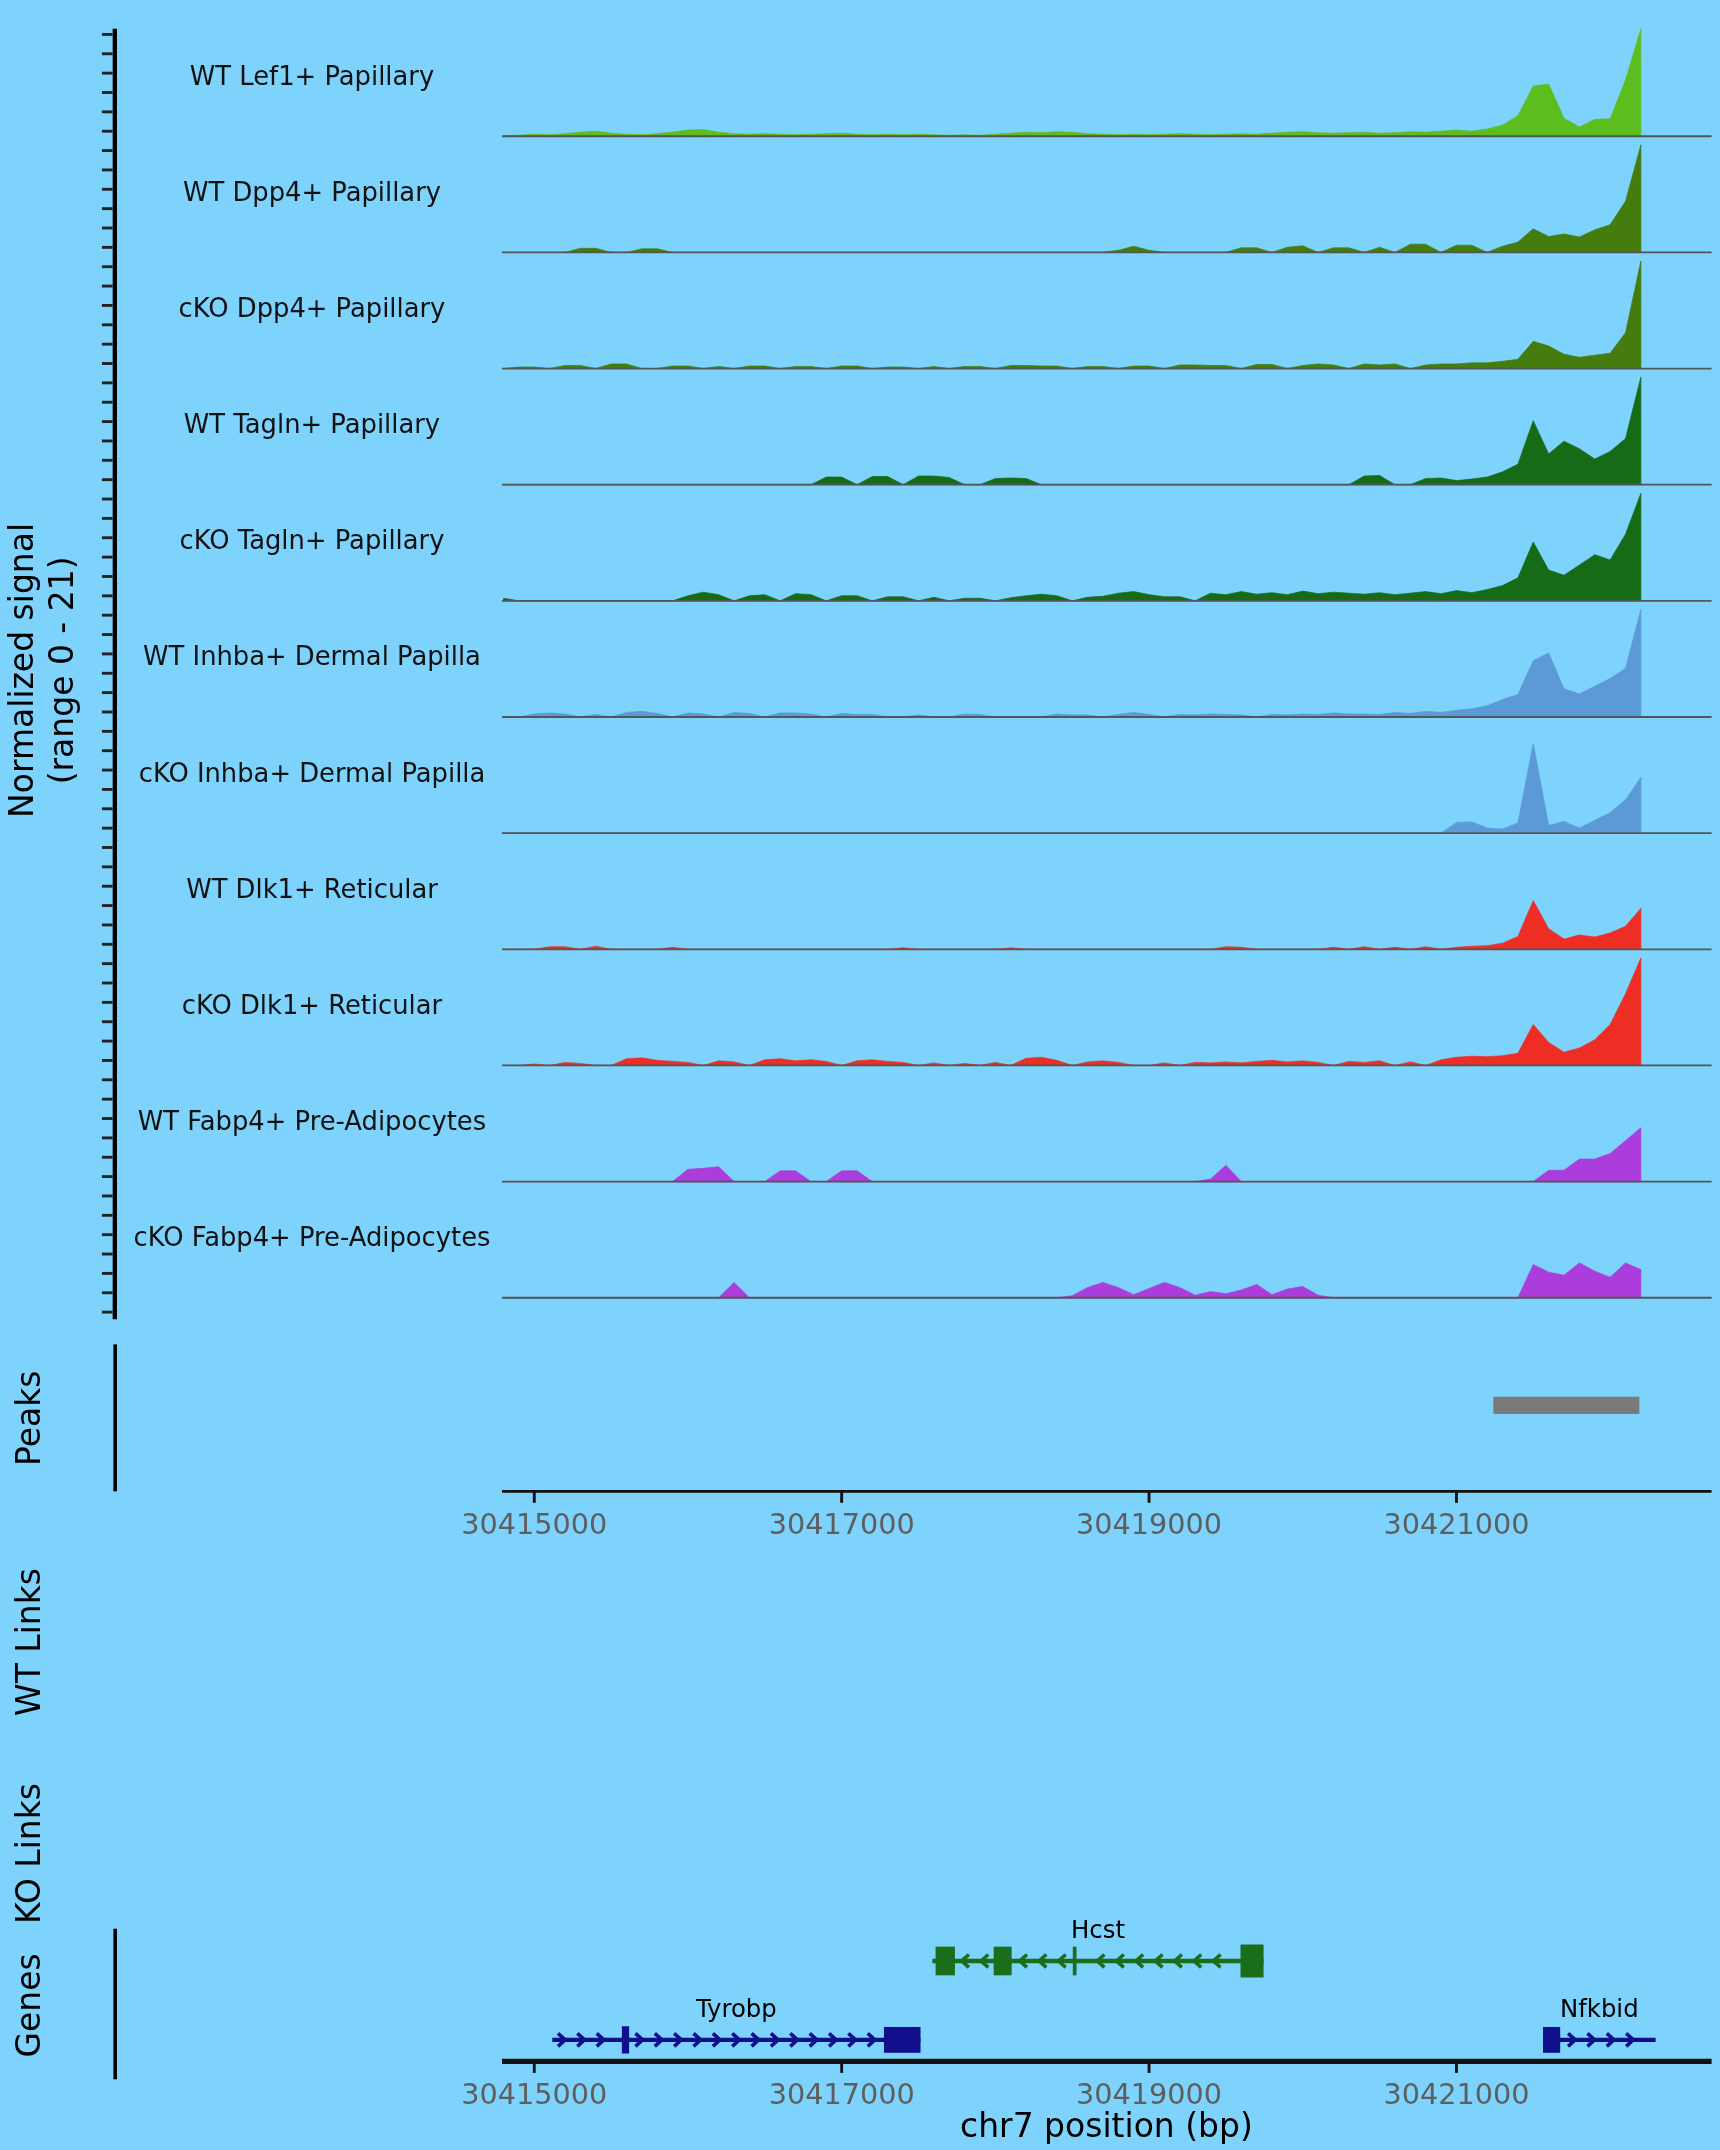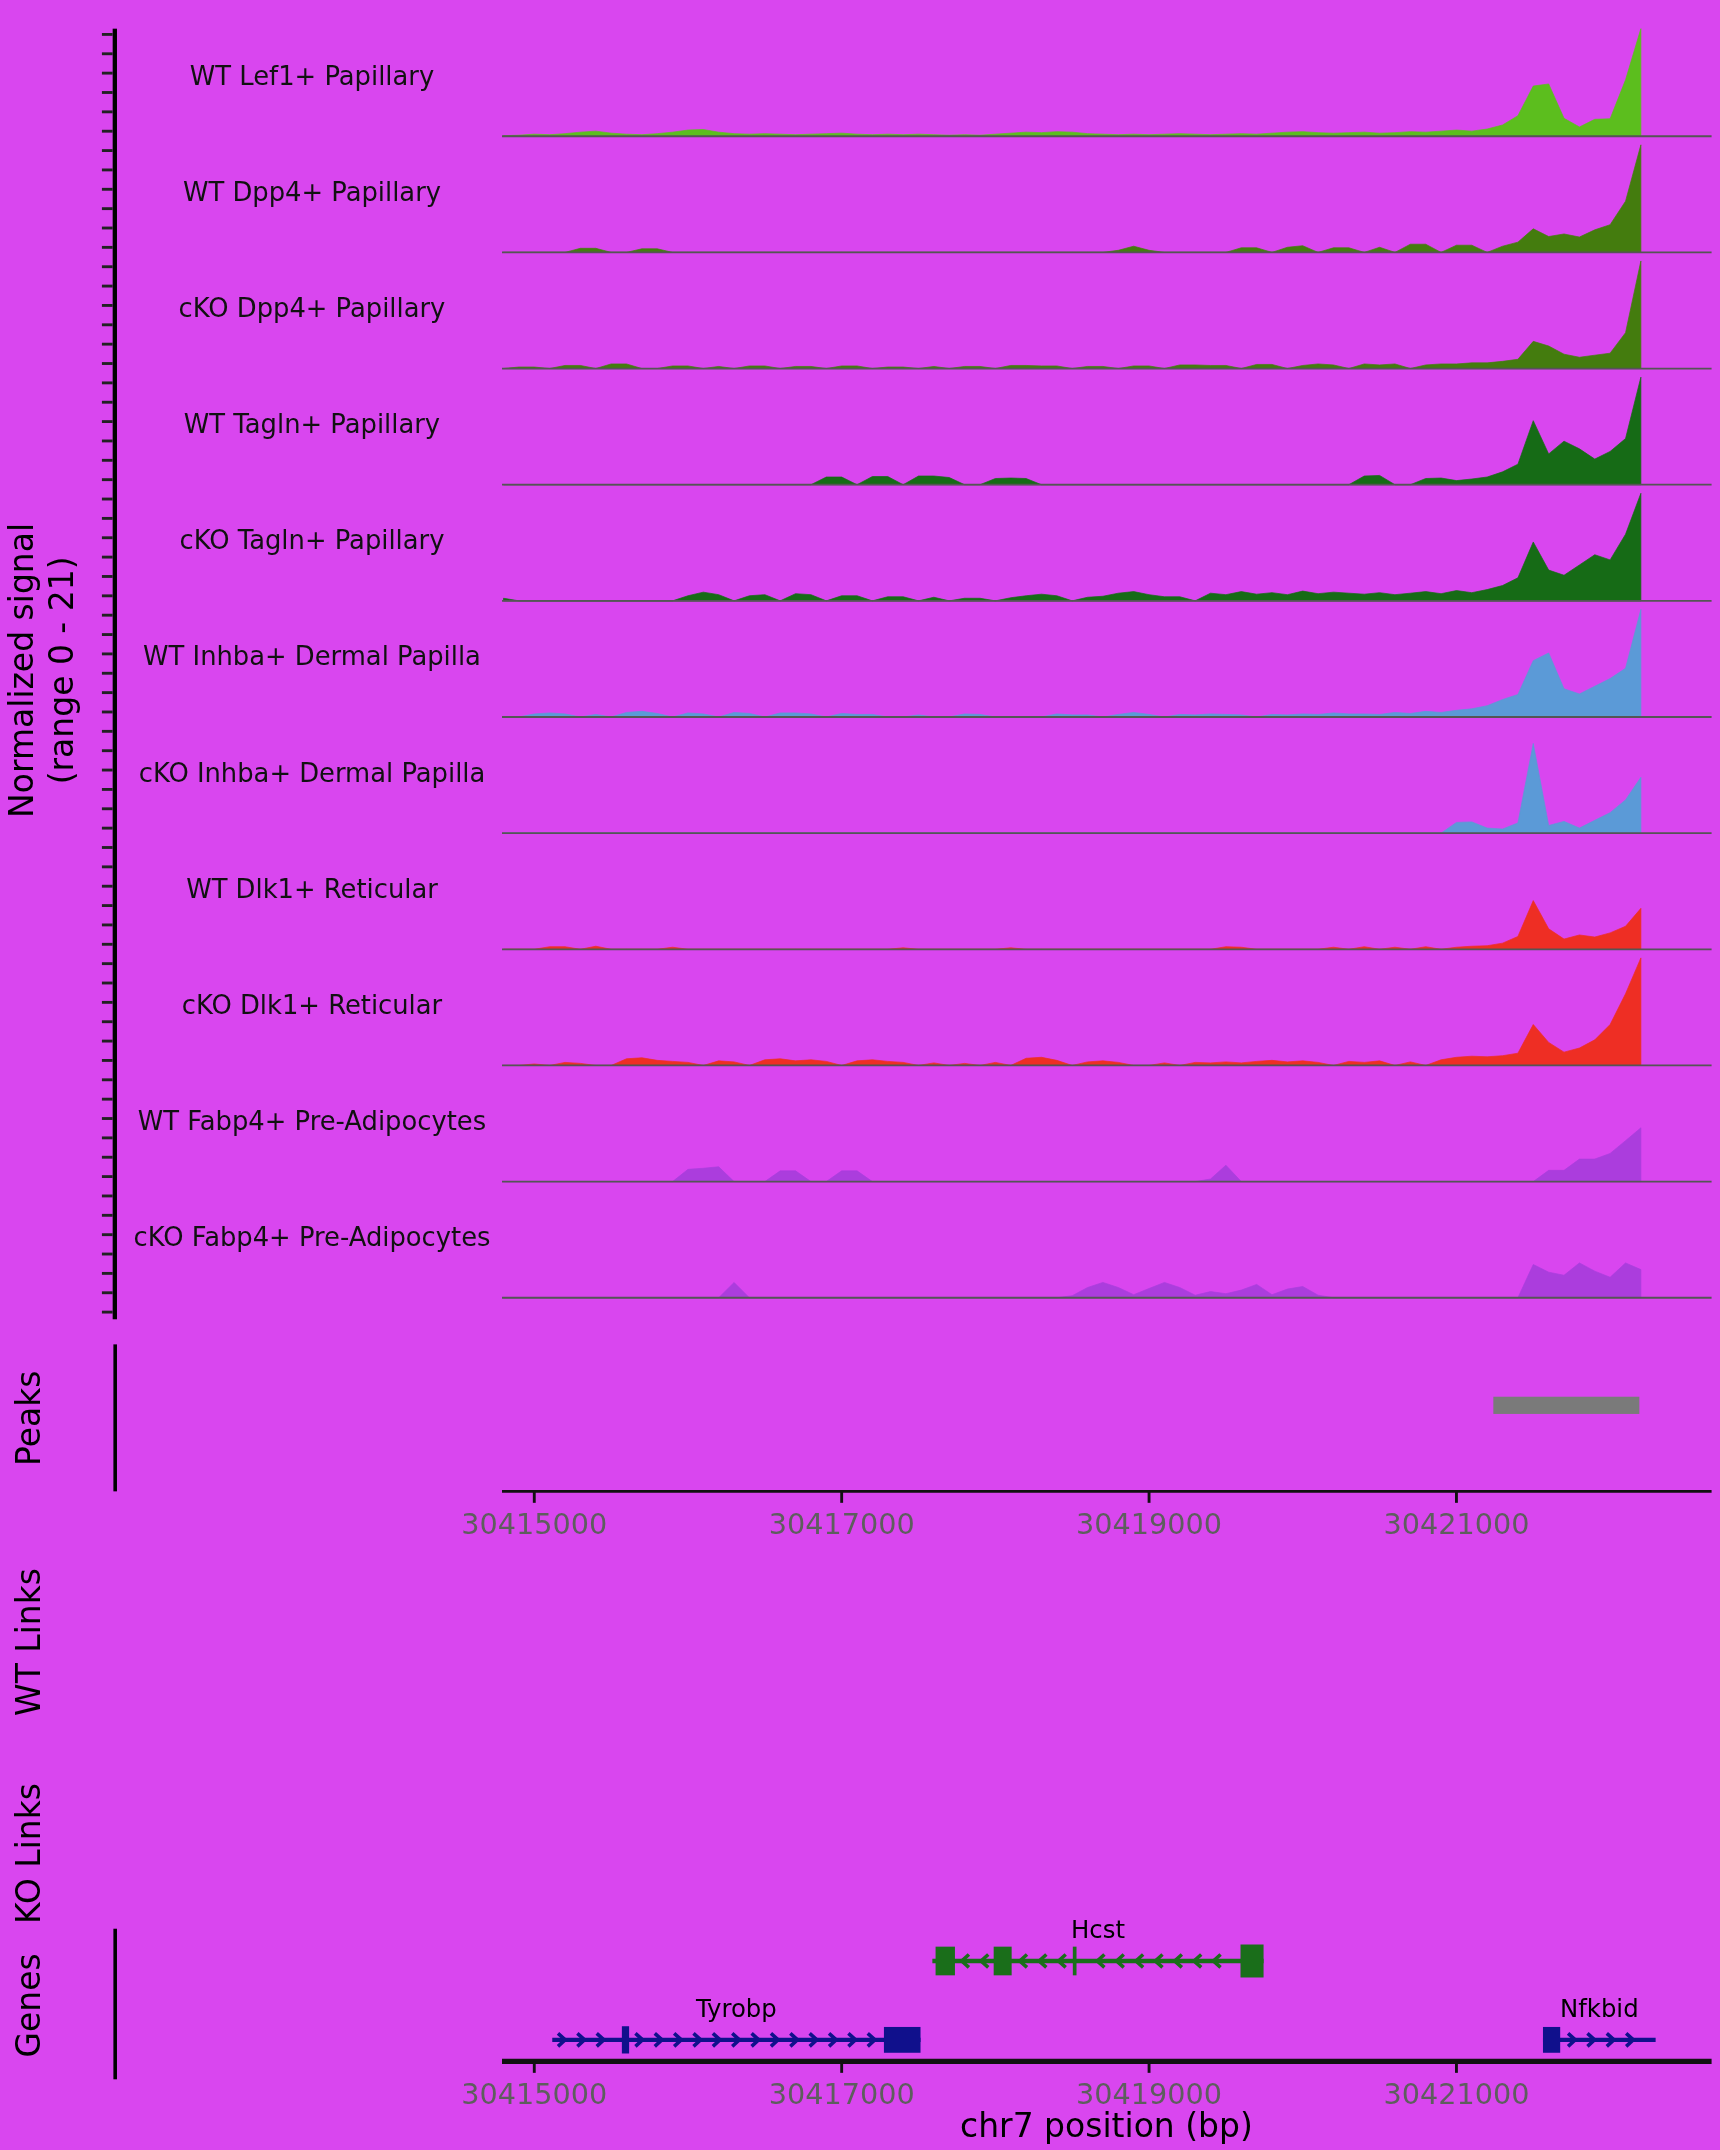--- a/index.html
+++ b/index.html
@@ -1,16 +1,16 @@
 <!DOCTYPE html>
 <html style="font-size:11.5px"><head>
 <meta charset="utf-8">
 <style>
   html,body{margin:0;padding:0;background:#ffffff;}
-  .page{position:relative;width:1721px;height:2151px;background:#d946ef;overflow:hidden;
+  .page{position:relative;width:1721px;height:2151px;background:#7dd3fc;overflow:hidden;
         font-family:"DejaVu Sans","Liberation Sans",sans-serif;text-decoration:underline;}
   svg text{font-family:"DejaVu Sans","Liberation Sans",sans-serif;}
   .bigLabel{font-size:46px;fill:#000;}
   .sectionLabel{font-size:46px;fill:#000;}
   .trackLabel{font-size:36px;fill:#111;}
   .tickLabel{font-size:40px;fill:#5e5e5e;}
   .axisTitle{font-size:46px;fill:#000;}
   .geneLabel{font-size:34px;fill:#000;}
 </style>
 </head>

